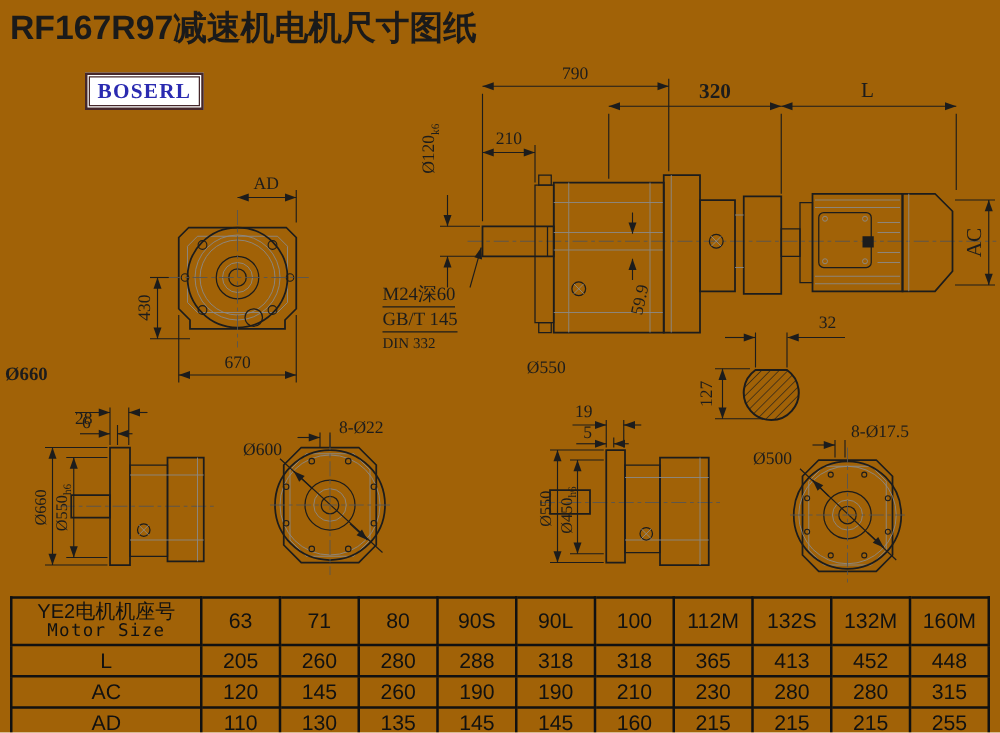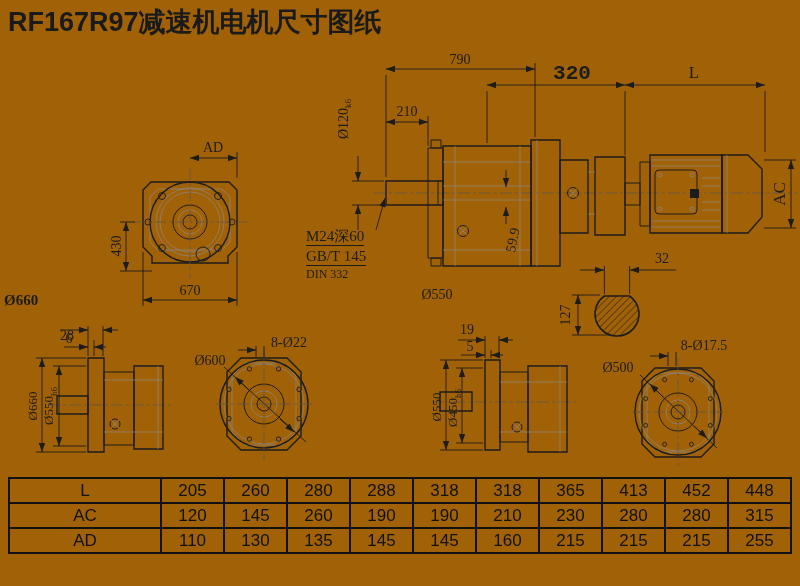--- a/index.html
+++ b/index.html
@@ -26,40 +26,43 @@
   .d{stroke:var(--color-line);stroke-width:0.9;fill:none;}
   .cl{stroke:#555;stroke-width:0.7;fill:none;stroke-dasharray:12 3 3 3;}
   .dot{stroke:var(--color-line);stroke-width:0.9;fill:none;}
   .lbl{position:absolute;font-family:"Liberation Serif",serif;font-size:14px;
        color:var(--color-line);white-space:nowrap;transform:translate(-50%,-50%);
        line-height:1.1;}
   .lbl.anchor-left{transform:none;}
   .rot{transform:translate(-50%,-50%) rotate(-90deg);}
   .rot78{transform:translate(-50%,-50%) rotate(-78deg);}
   .sm{font-size:13px;}
-  .big-sans{font-family:Liberation Mono, monospace;font-weight:bold;font-size:21px;}
+  .big-sans{font-family:Liberation Serif, serif;font-weight:bold;font-size:17px;}
   .serif-lg{font-size:17px;}
   .underl{border-bottom:1px solid var(--color-line);}
   sub.tol{font-size:9px;}
   
   #size-table{position:absolute;left:8px;top:477px;width:784px;border-collapse:collapse;
        table-layout:fixed;font-family:"Liberation Sans",sans-serif;color:#111;}
   #size-table td{border:2px solid #111;text-align:center;vertical-align:middle;
        font-size:17px;padding:0;height:23px;overflow:hidden;}
   #size-table tr.hdr td{height:36px;}
   #size-table td.stub{width:150px;}
   .hdr-cn{font-size:16px;line-height:1.1;}
   .hdr-en{font-family:"DejaVu Sans Mono",monospace;font-size:14px;letter-spacing:1px;line-height:1.1;}
 </style>
 </head>
 <body>
 
 <div id="stage">
 
   <div id="page-title">RF167R97减速机电机尺寸图纸</div>
+  <div class="logo">
+    <span class="logo-inner">BOSERL</span>
+  </div>
 
   <svg width="800" height="478" viewBox="0 0 800 478">
     <defs>
       <marker id="ma" viewBox="0 0 10 8" refX="9.5" refY="4" markerWidth="10" markerHeight="8" markerUnits="userSpaceOnUse" orient="auto-start-reverse">
         <path d="M0.5,0.8 L9.5,4 L0.5,7.2 Z" fill="#1c1c1c" stroke="none"></path>
       </marker>
       <pattern id="hatch" width="5" height="5" patternUnits="userSpaceOnUse" patternTransform="rotate(45)">
         <line x1="0" y1="0" x2="0" y2="5" stroke="#1c1c1c" stroke-width="1"></line>
       </pattern>
     </defs>
@@ -327,20 +330,36 @@
   <div class="lbl" style="left:467px;top:330px">19</div>
   <div class="lbl" style="left:470px;top:347px">5</div>
   <div class="lbl rot sm" style="left:437px;top:407px">Ø550</div>
   <div class="lbl rot sm" style="left:455px;top:408px"><span>Ø450</span><sub class="tol">h6</sub></div>
 
   <div class="lbl" style="left:704px;top:346px">8-Ø17.5</div>
   <div class="lbl" style="left:618px;top:368px">Ø500</div>
 
   <table id="size-table">
     <tbody>
+        <tr class="hdr">
+      <td class="stub">
+        <div class="hdr-cn">YE2电机机座号</div>
+        <div class="hdr-en">Motor Size</div>
+      </td>
+      <td>63</td>
+      <td>71</td>
+      <td>80</td>
+      <td>90S</td>
+      <td>90L</td>
+      <td>100</td>
+      <td>112M</td>
+      <td>132S</td>
+      <td>132M</td>
+      <td>160M</td>
+    </tr>
     <tr>
       <td class="stub">L</td>
       <td>205</td>
       <td>260</td>
       <td>280</td>
       <td>288</td>
       <td>318</td>
       <td>318</td>
       <td>365</td>
       <td>413</td>

